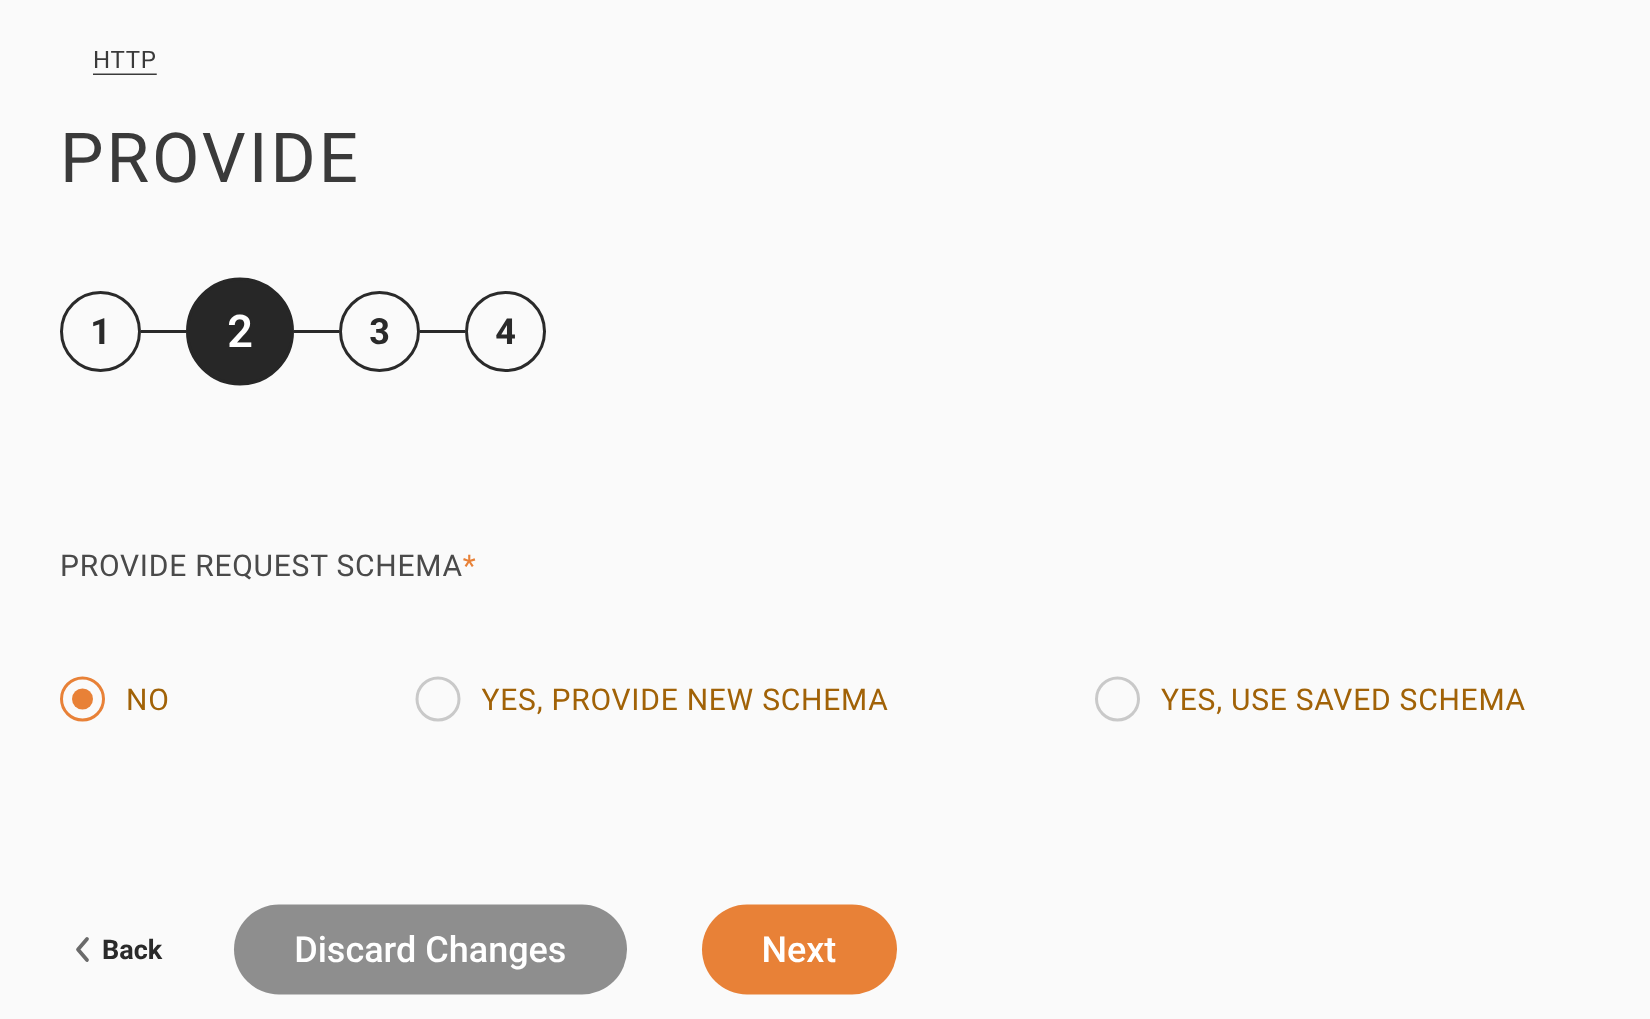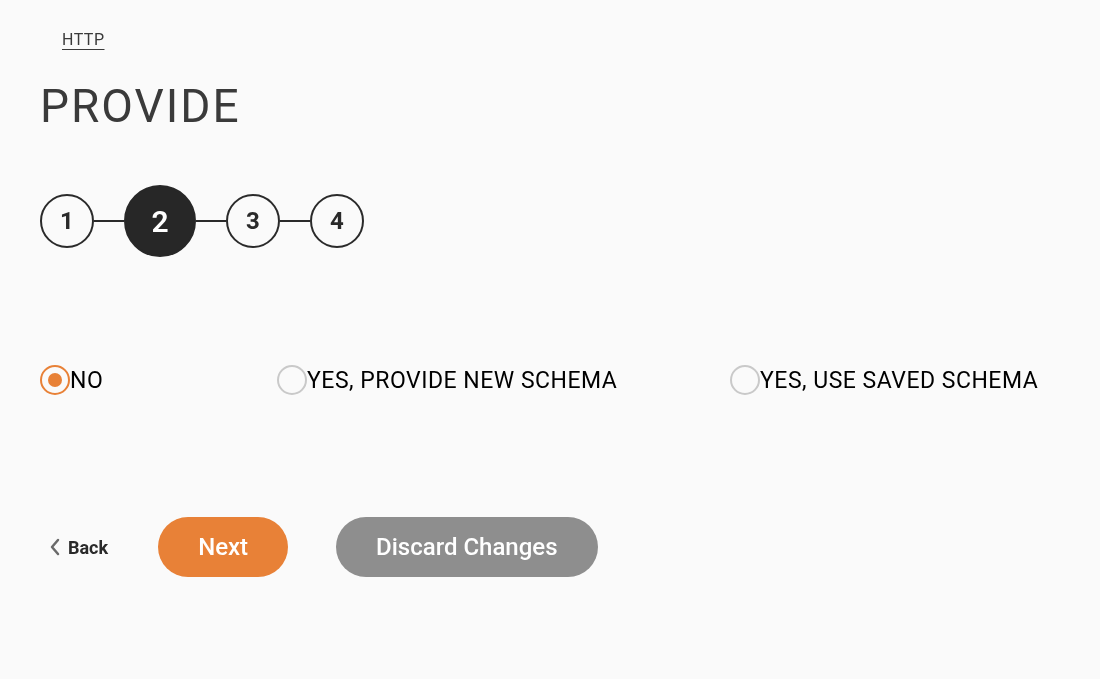--- a/index.html
+++ b/index.html
@@ -104,23 +104,23 @@
     .radio-circle.selected {
       border-color: #e88137;
     }
     .radio-dot {
       width: 14px;
       height: 14px;
       border-radius: 50%;
       background: #e88137;
     }
     .radio-label {
-      font-size: 23px;
-      color: #000000;
-      margin-left: 0;
+      font-size: 20px;
+      color: #a16207;
+      margin-left: 14px;
       letter-spacing: 0.5px;
     }
     .actions {
       display: flex;
       align-items: center;
       margin-top: 122px;
       gap: 0;
     }
     .back-button {
       display: flex;
@@ -176,20 +176,23 @@
   <div class="step">1</div>
   <div class="step-connector"></div>
   <div class="step active">2</div>
   <div class="step-connector"></div>
   <div class="step">3</div>
   <div class="step-connector"></div>
   <div class="step">4</div>
 </div>
 
 <div class="form-section">
+  <div>
+    <span class="field-label">PROVIDE REQUEST SCHEMA</span><span class="required-asterisk">*</span>
+  </div>
 
   <div class="radio-group">
     <div class="radio-option">
       <span class="radio-circle selected">
         <span class="radio-dot"></span>
       </span>
       <span class="radio-label">NO</span>
     </div>
     <div class="radio-option">
       <span class="radio-circle"></span>
@@ -204,18 +207,18 @@
 
 <div class="actions">
   <div class="back-button">
     <span class="chevron-left">
       <svg width="10" height="18" viewBox="0 0 10 18">
           <path d="M8 2 L2 9 L8 16" stroke="#6a6a6a" stroke-width="2.5" fill="none" stroke-linecap="round" stroke-linejoin="round"></path>
         </svg>
     </span>
     <span class="back-label">Back</span>
   </div>
+  <button class="pill-button discard-button">Discard Changes</button>
   <button class="pill-button next-button">Next</button>
-  <button class="pill-button discard-button">Discard Changes</button>
 </div>
 
 
 
 
 </body></html>

